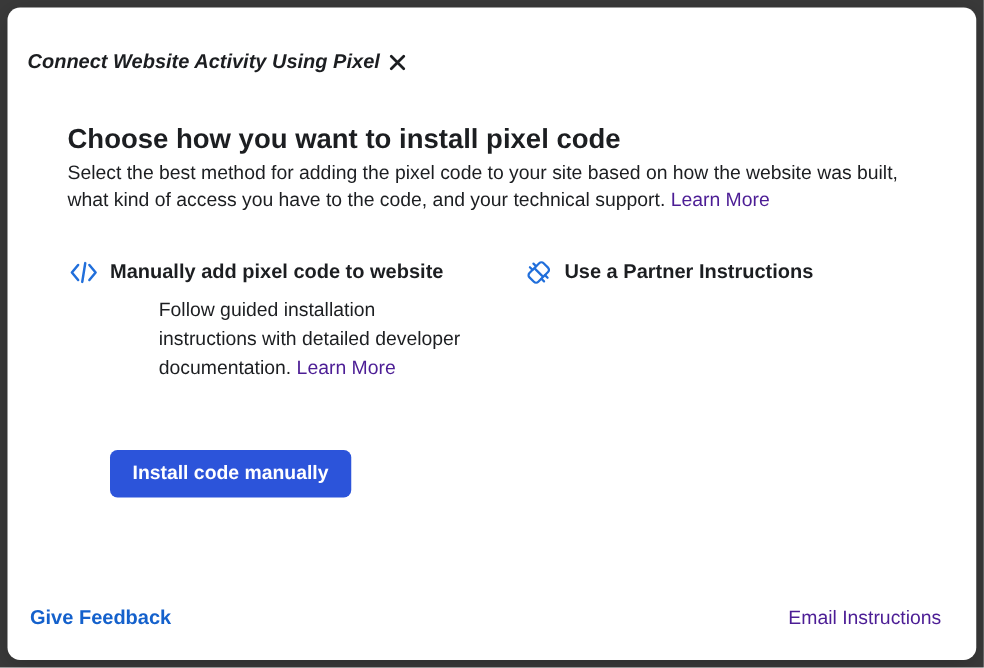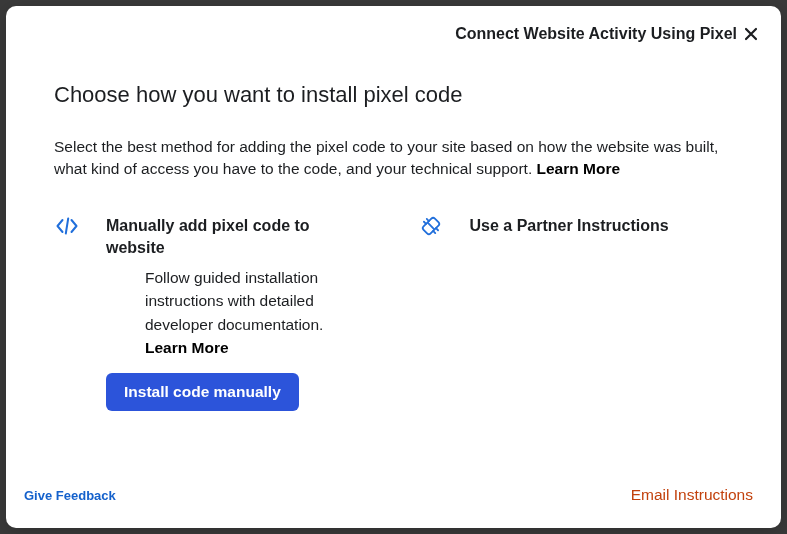--- a/index.html
+++ b/index.html
@@ -20,22 +20,23 @@
       background: #fff;
       border-radius: 10px;
       display: flex;
       flex-direction: column;
       box-shadow: 0 4px 20px rgba(0,0,0,0.2);
       overflow: hidden;
     }
     .modal-header {
       display: flex;
       align-items: center;
-      justify-content: flex-end;
-      padding: 14px 16px 10px 16px;
+      justify-content: flex-start;
+      padding: 30px 16px 10px 16px;
+      font-style: italic;
     }
     .modal-header h1 {
       font-size: 16px;
       font-weight: 700;
       color: #1c1e21;
     }
     .close-btn {
       width: 28px;
       height: 28px;
       border: none;
@@ -46,44 +47,44 @@
       justify-content: center;
       border-radius: 50%;
       color: #1c1e21;
     }
     .modal-body {
       flex: 1;
       padding: 24px 48px 0 48px;
     }
     .section-title {
       font-size: 22px;
+      font-weight: 700;
+      margin-bottom: 4px;
+      color: #1c1e21;
+    }
+    .section-desc {
+      font-size: 15.5px;
+      line-height: 1.45;
+      color: #1c1e21;
+    }
+    .link {
+      color: #4c1d95;
+      text-decoration: none;
+      cursor: pointer;
       font-weight: 400;
-      margin-bottom: 28px;
-      color: #1c1e21;
-    }
-    .section-desc {
-      font-size: 15.5px;
-      line-height: 1.45;
-      color: #1c1e21;
-    }
-    .link {
-      color: #000000;
-      text-decoration: none;
-      cursor: pointer;
-      font-weight: 700;
     }
     .options {
       display: flex;
       gap: 48px;
       margin-top: 34px;
     }
     .option {
       flex: 1;
       display: flex;
-      gap: 26px;
+      gap: 8px;
     }
     .option-icon {
       flex-shrink: 0;
       width: 26px;
       height: 26px;
       display: flex;
       align-items: flex-start;
       justify-content: center;
       color: #216fdb;
       margin-top: 1px;
@@ -106,35 +107,36 @@
     }
     .primary-btn {
       background: #2c54da;
       color: #fff;
       border: none;
       border-radius: 6px;
       padding: 10px 18px;
       font-size: 15.5px;
       font-weight: 700;
       cursor: pointer;
+      margin-top: 40px;
     }
     .modal-footer {
       display: flex;
       justify-content: space-between;
       align-items: center;
       padding: 10px 28px 24px 18px;
     }
     .feedback-link {
       color: #1461cc;
       font-weight: 600;
-      font-size: 13px;
+      font-size: 16px;
       cursor: pointer;
     }
     .email-link {
-      color: #c2410c;
+      color: #4c1d95;
       font-weight: 500;
       font-size: 15.5px;
       cursor: pointer;
     }
   </style>
 </head>
 <body>
 
 <div class="modal">
 

